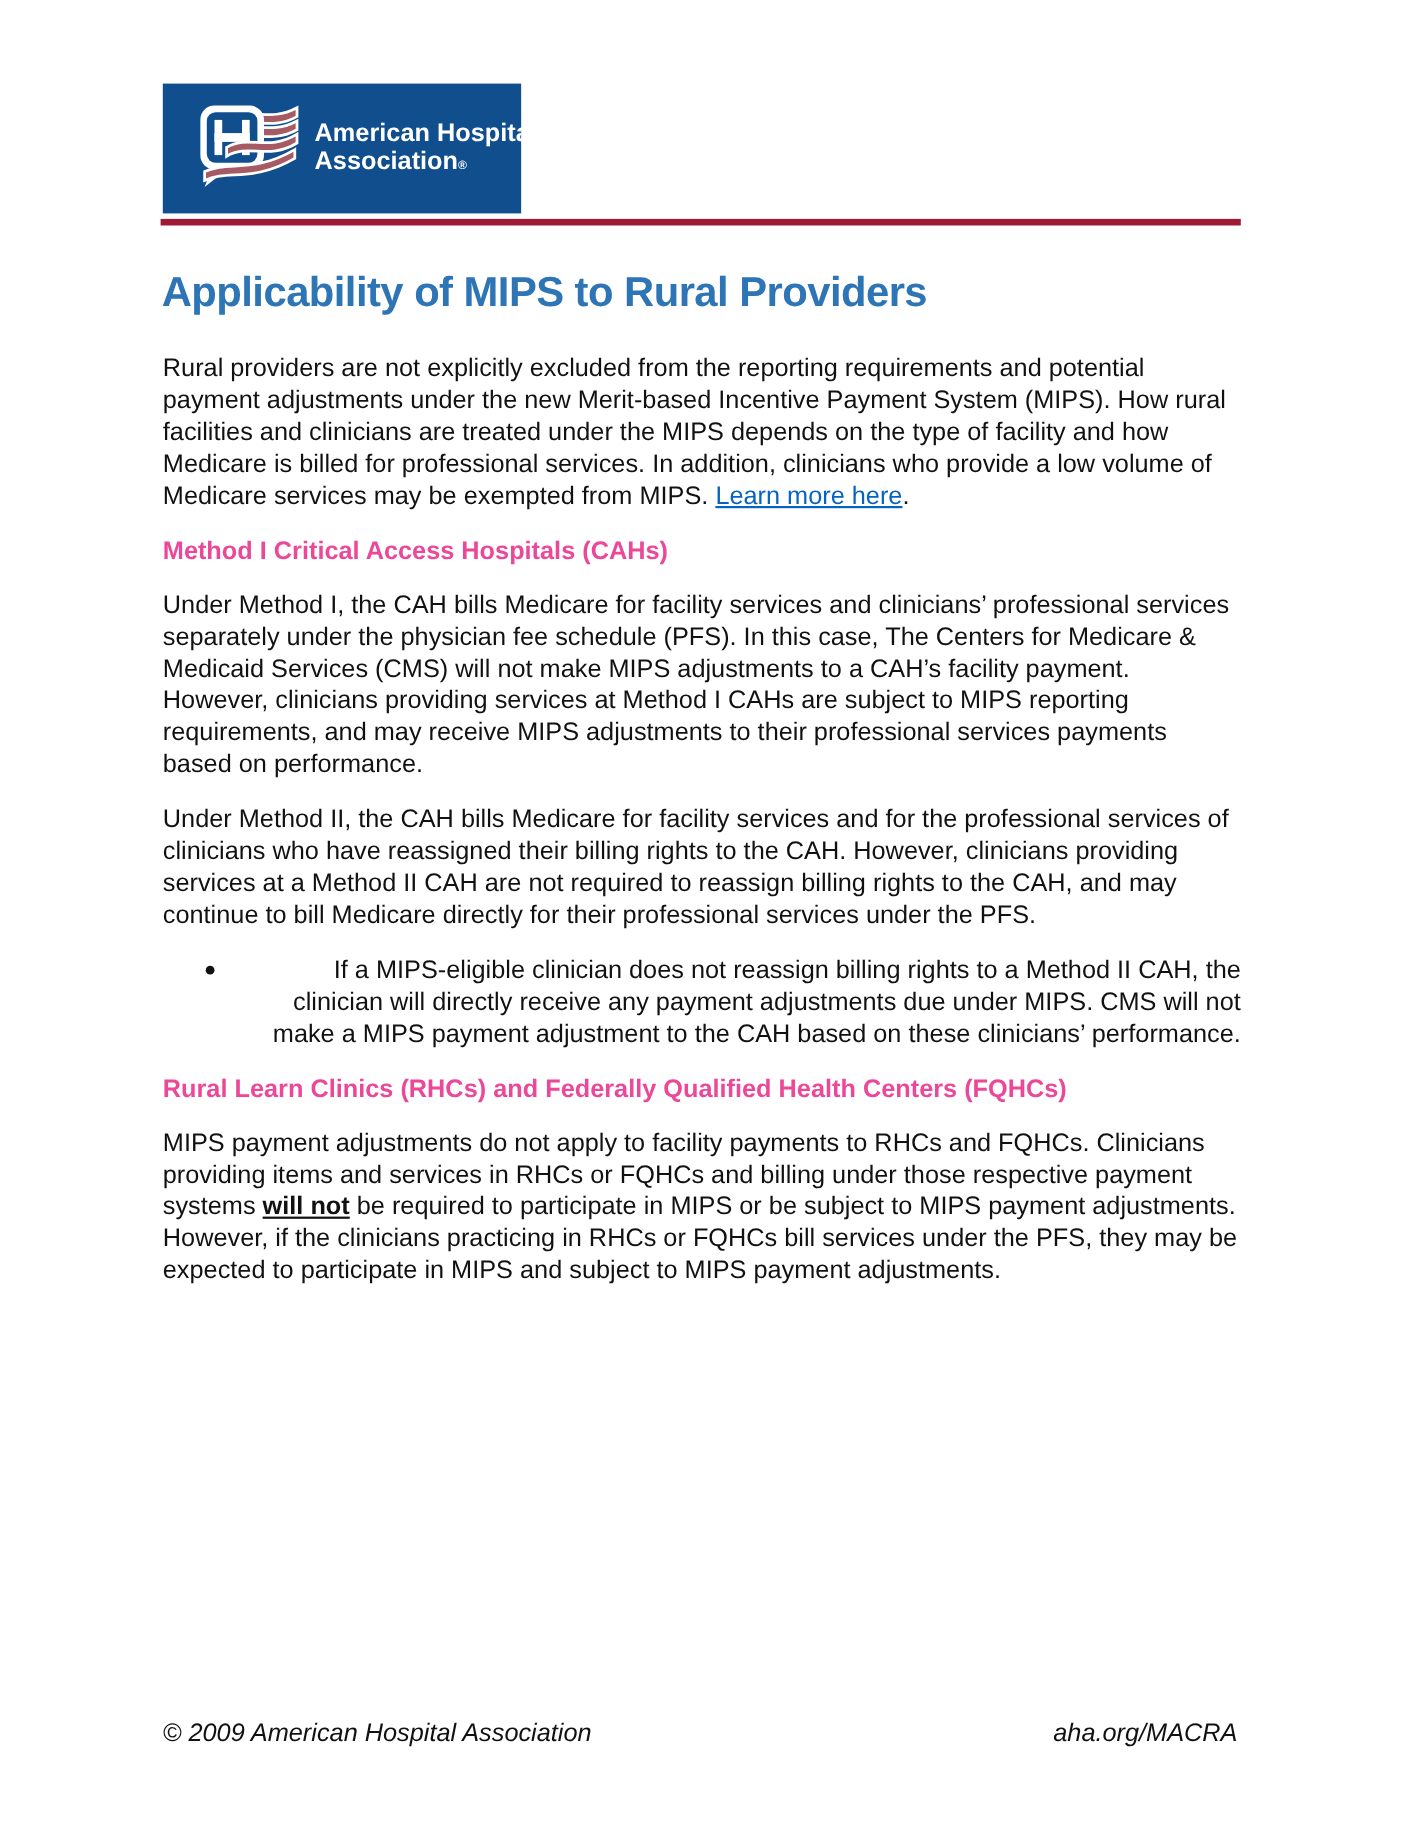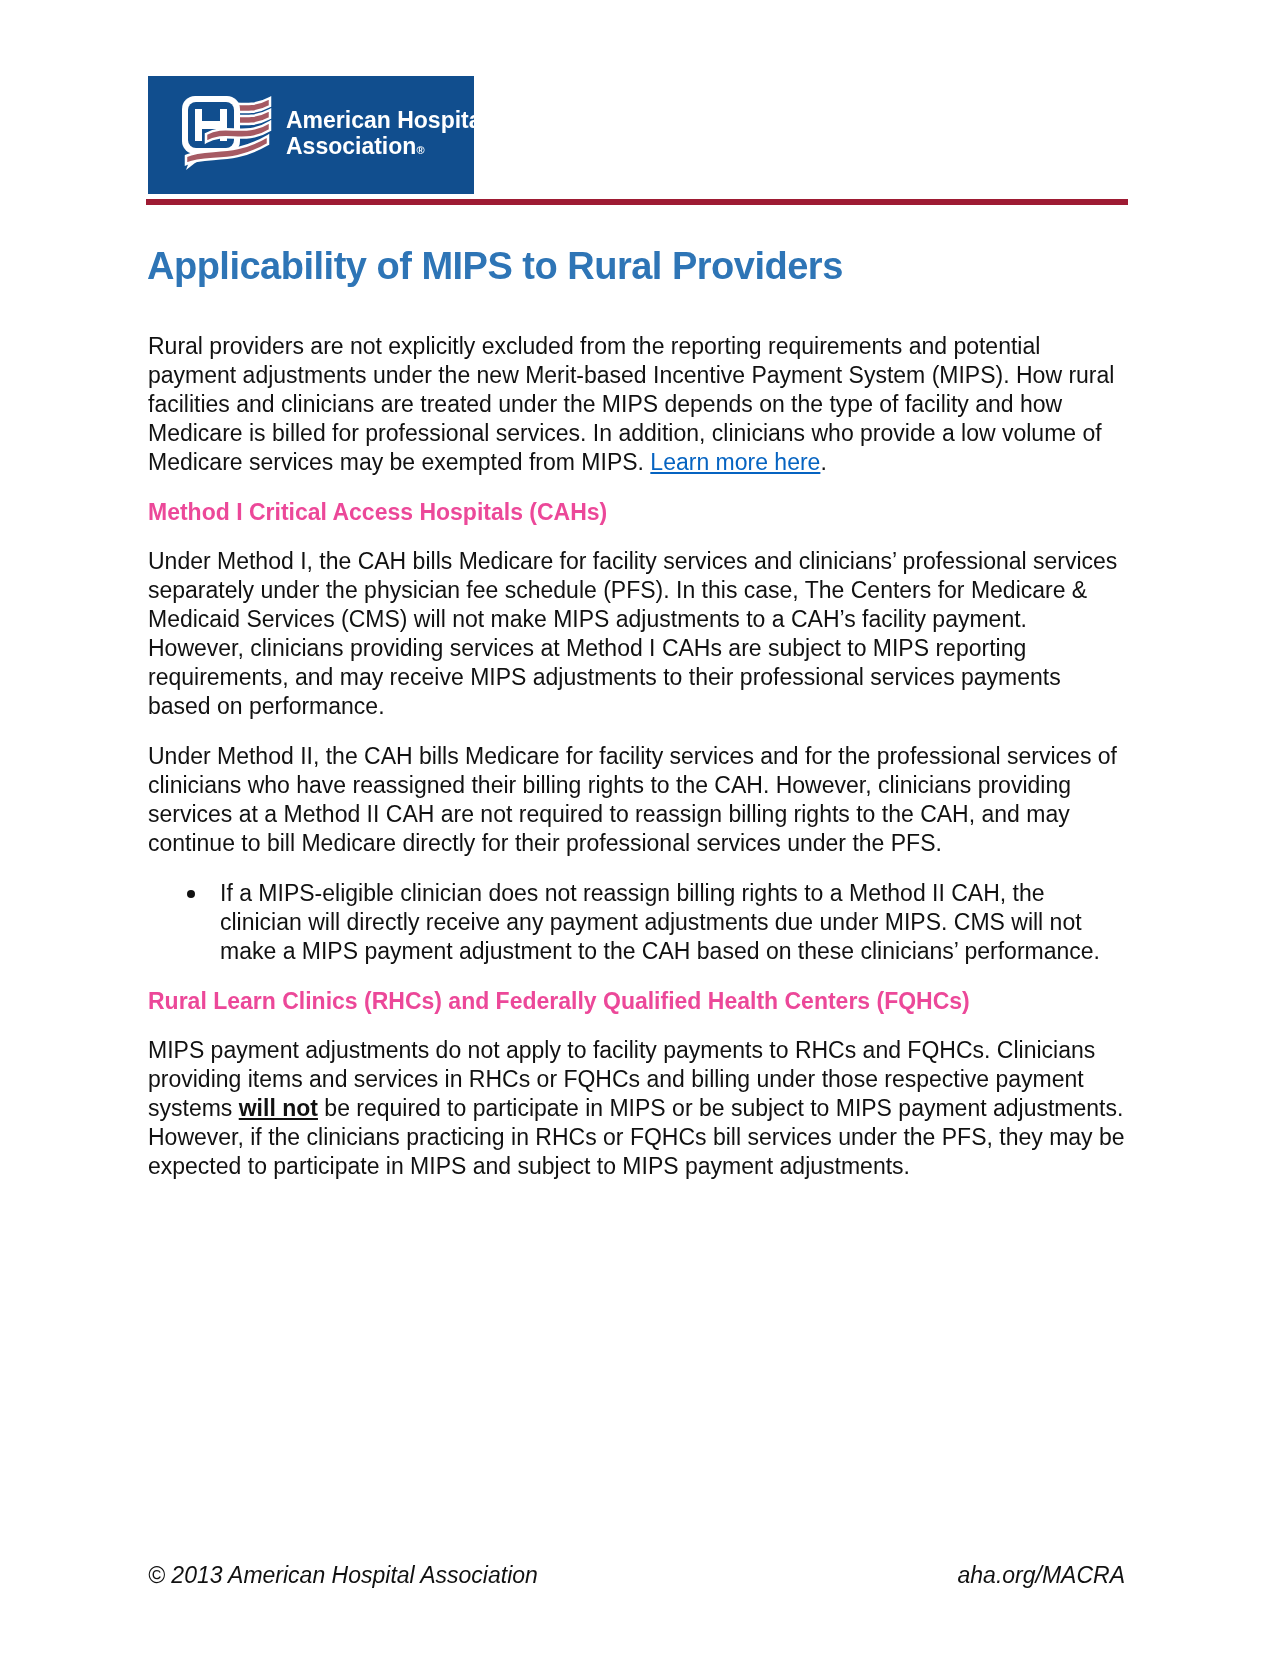--- a/index.html
+++ b/index.html
@@ -65,38 +65,38 @@
     font-size: 38px;
     line-height: 46px;
     font-weight: 700;
     letter-spacing: -0.5px;
     color: var(--title-blue);
   }
 
   
   .content {
     position: absolute;
-    left: 148px; top: 332px;
+    left: 148px; top: 320px;
     width: 980px;
     font-size: 23px;
     line-height: 29px;
   }
   .content p { margin: 0 0 21px 0; }
   .content h2 {
     margin: 8px 0 20px 0;
     font-size: 23px;
     line-height: 29px;
     font-weight: 700;
     color: #ec4899;
   }
   a.doc-link { color: var(--link-blue); text-decoration: underline; cursor: pointer; }
   .uline { font-weight: 700; text-decoration: underline; }
 
   ul.doc-bullets { list-style: none; margin: 0 0 21px 0; padding: 0; }
-  ul.doc-bullets li { display: flex; padding-left: 39px; }
+  ul.doc-bullets li { display: flex; padding-left: 39px; text-align: right; }
   .bullet-dot { flex: none; width: 33px; }
   .bullet-dot::before {
     content: "";
     display: block;
     width: 8px; height: 8px;
     margin-top: 11px;
     border-radius: 50%;
     background: #111;
   }
   .bullet-text { flex: 1; }
@@ -161,17 +161,17 @@
         <span class="bullet-text">If a MIPS-eligible clinician does not reassign billing rights to a Method II CAH, the clinician will directly receive any payment adjustments due under MIPS. CMS will not make a MIPS payment adjustment to the CAH based on these clinicians’ performance.</span>
       </li>
     </ul>
 
     <h2>Rural Learn Clinics (RHCs) and Federally Qualified Health Centers (FQHCs)</h2>
     <p><span>MIPS payment adjustments do not apply to facility payments to RHCs and FQHCs. Clinicians providing items and services in RHCs or FQHCs and billing under those respective payment systems </span><strong class="uline">will not</strong><span> be required to participate in MIPS or be subject to MIPS payment adjustments. However, if the clinicians practicing in RHCs or FQHCs bill services under the PFS, they may be expected to participate in MIPS and subject to MIPS payment adjustments.</span></p>
 
   </div>
 
   <div class="footer">
-    <span>© 2013 American Hospital Association</span>
+    <span>© 2009 American Hospital Association</span>
     <span>aha.org/MACRA</span>
   </div>
 
 </div>
 
 </body></html>

